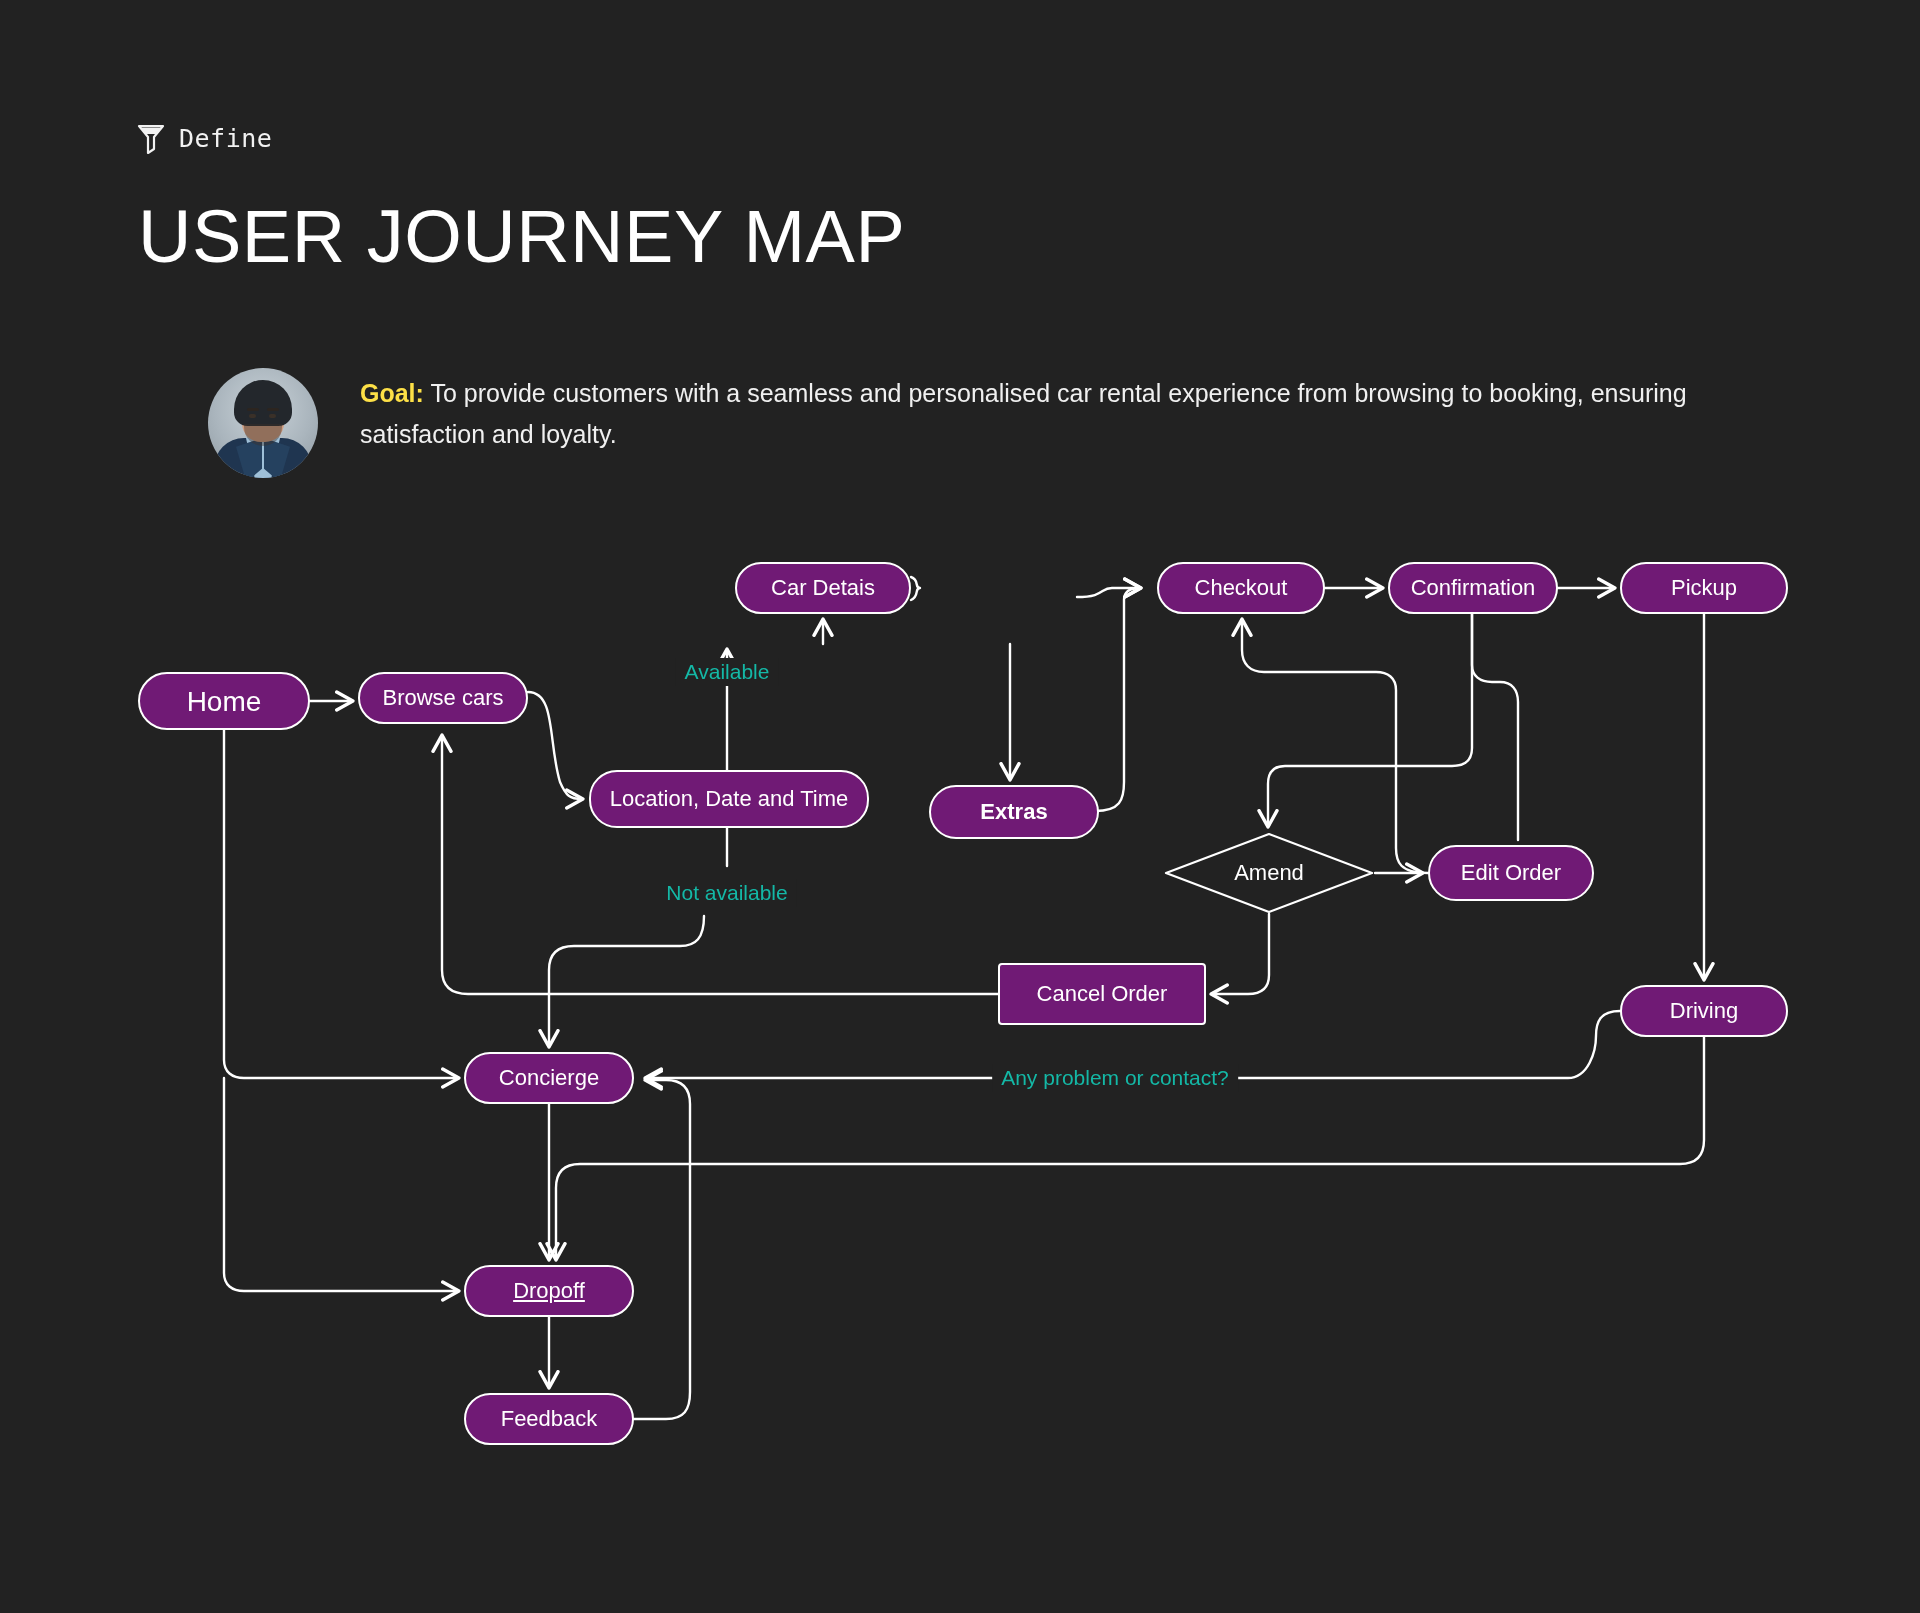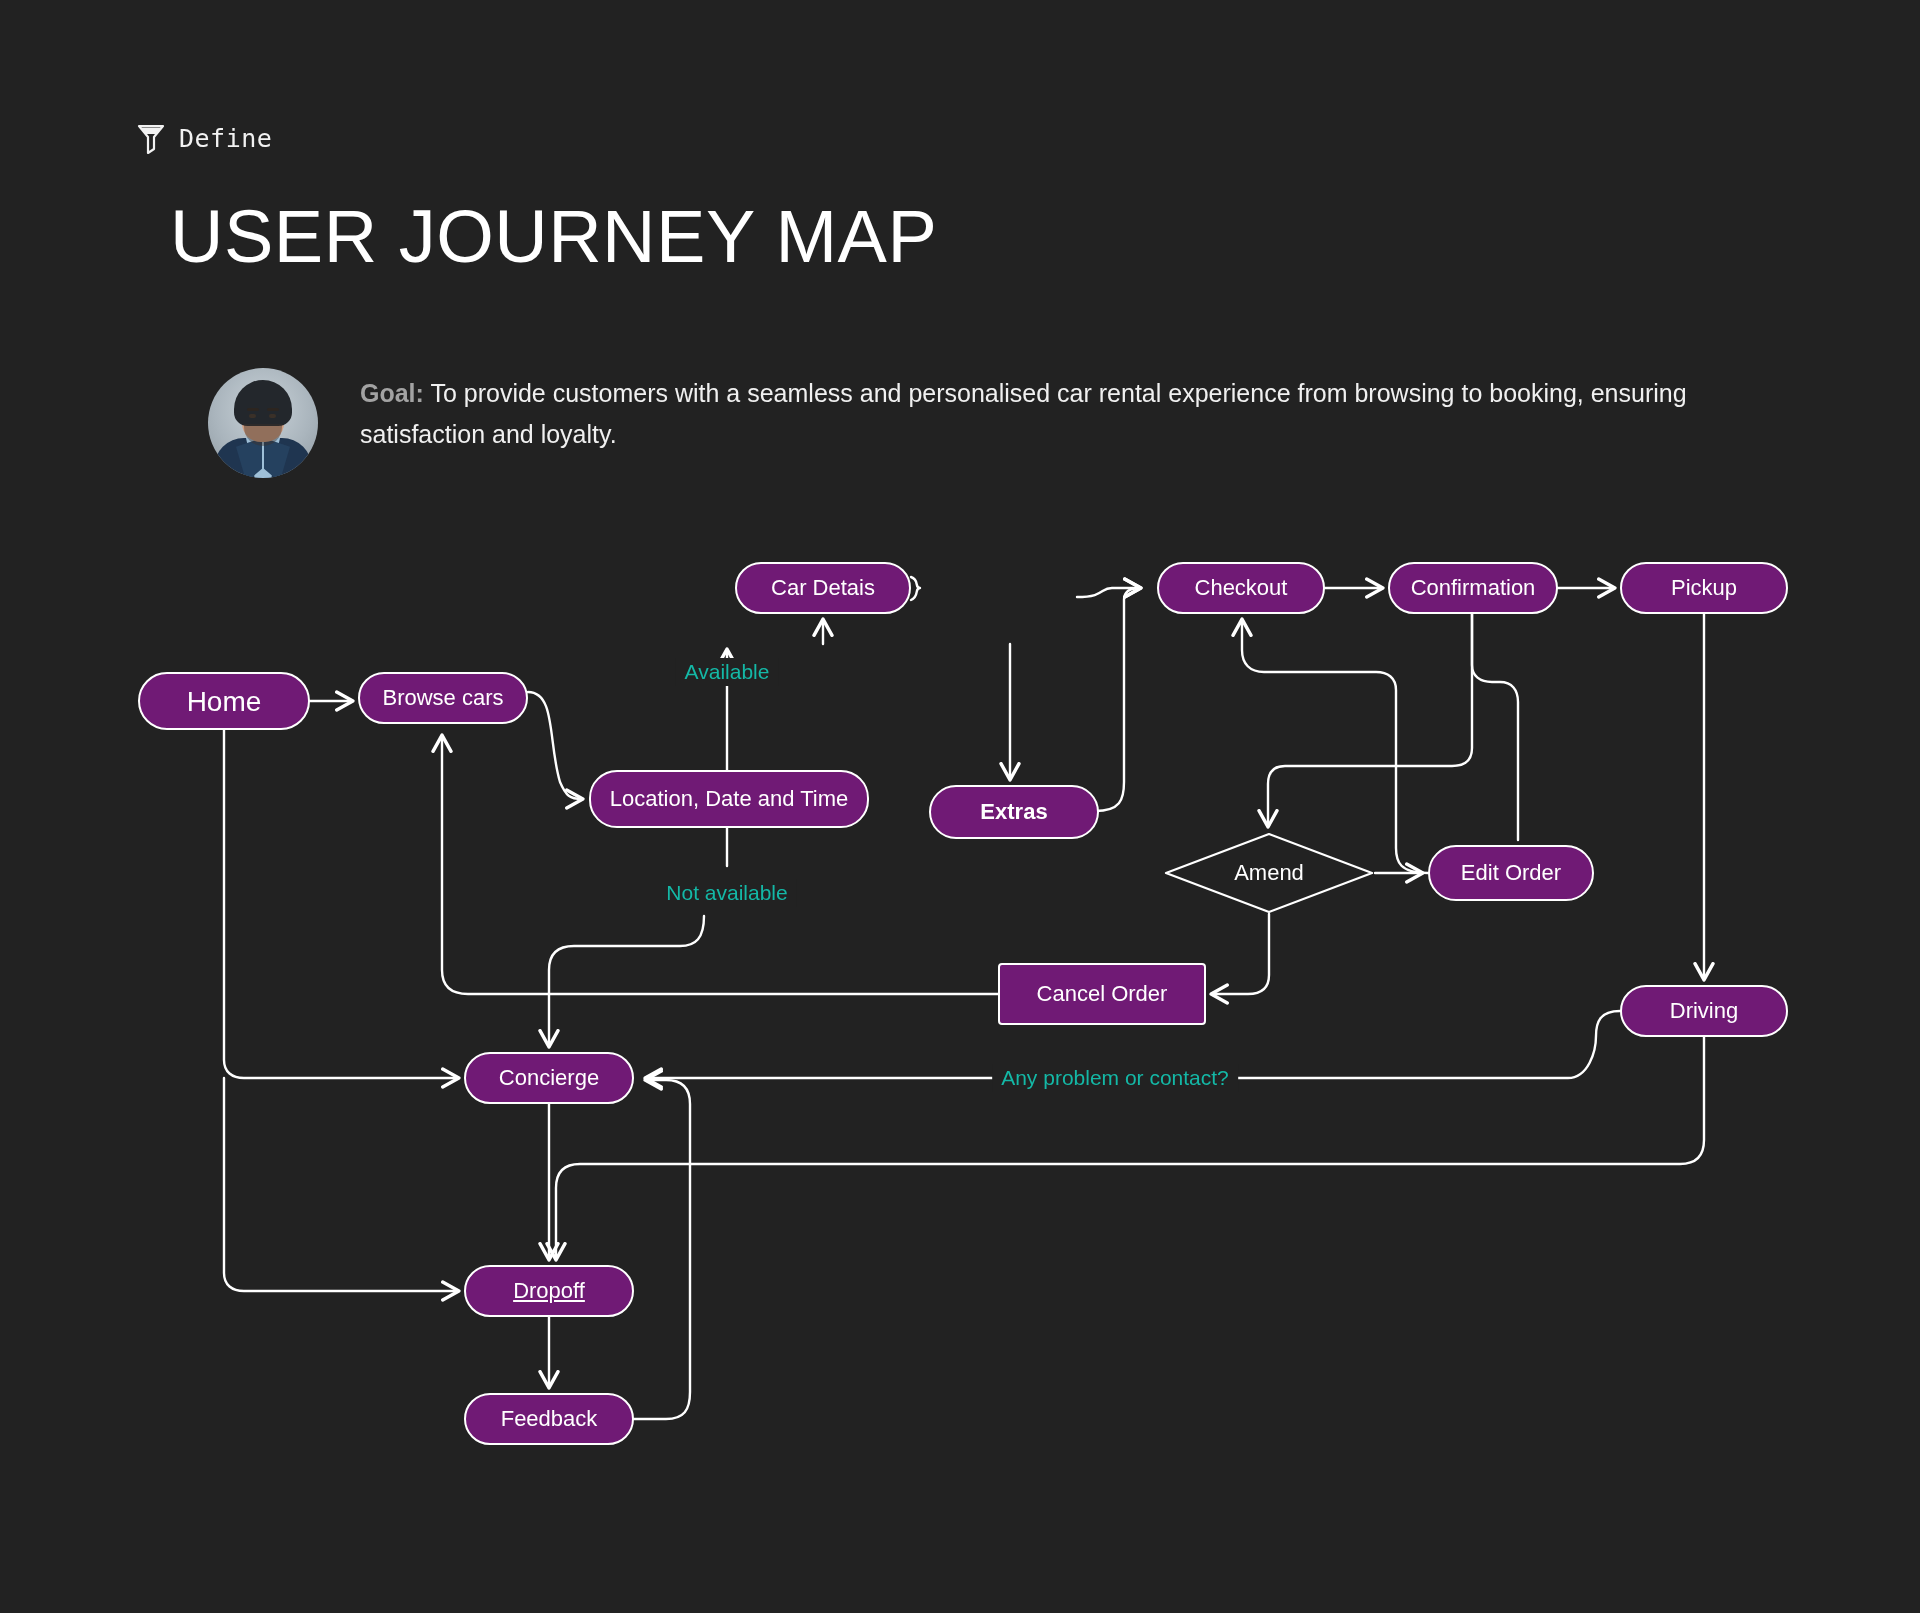--- a/index.html
+++ b/index.html
@@ -36,21 +36,20 @@
   .page-title {
     position: absolute;
     left: 138px;
     top: 200px;
     font-size: 74px;
     font-weight: 400;
     color: #ffffff;
     letter-spacing: 0.5px;
     line-height: 1.0;
     font-family: "Liberation Sans", sans-serif;
-    margin-left: 32px;
   }
 
   
   .goal-row {
     position: absolute;
     left: 208px;
     top: 368px;
     width: 1500px;
     display: flex;
     align-items: flex-start;
@@ -119,21 +118,21 @@
     clip-path: polygon(0 0, 100% 20%, 60% 100%, 0 70%);
   }
 
   .goal-text {
     font-size: 25px;
     line-height: 1.62;
     color: #f0f0f0;
     max-width: 1340px;
     padding-top: 5px;
   }
-  .goal-text b { font-weight: 700; color: #a3a3a3; }
+  .goal-text b { font-weight: 700; color: #fde047; }
 
   
   #flow {
     position: absolute;
     left: 0; top: 0;
     width: 1920px;
     height: 1613px;
   }
   .edge {
     fill: none;

